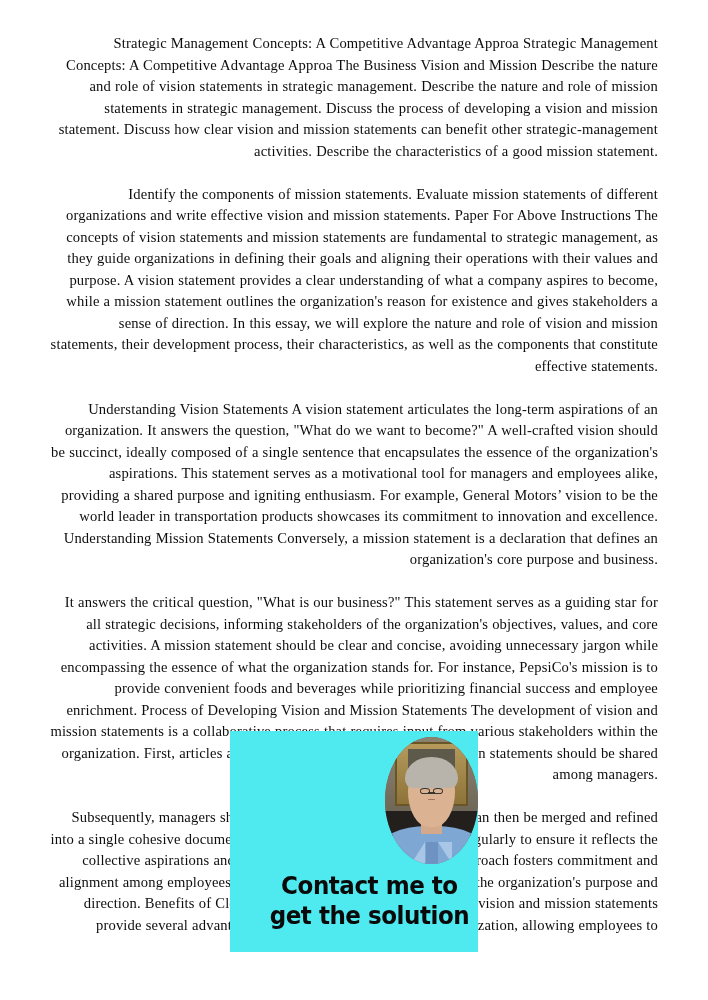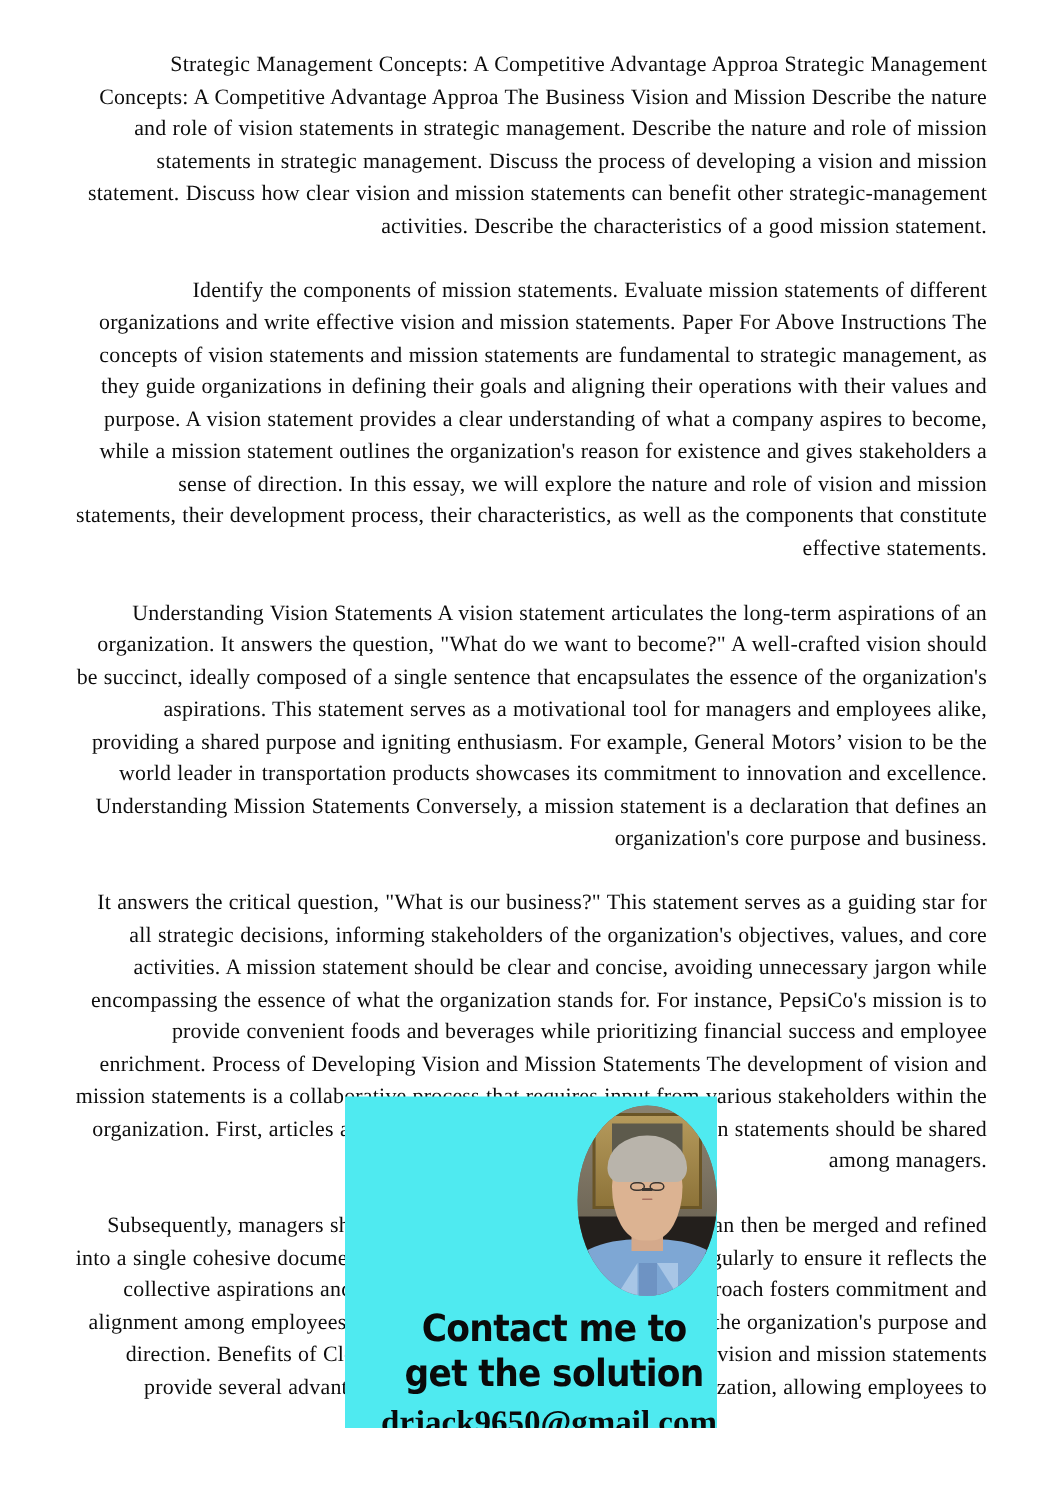--- a/index.html
+++ b/index.html
@@ -233,17 +233,16 @@
         <div class="pt-mouth"></div>
       </div>
       <div class="pt-hair"></div>
     </div>
 
     <div id="contact-headline">
       <span class="cl">Contact me to</span>
       <span class="cl">get the solution</span>
     </div>
 
-    <div id="contact-email">drjack9650@gmail.com</div>
 
   </div>
 
 </div>
 
 </body></html>

